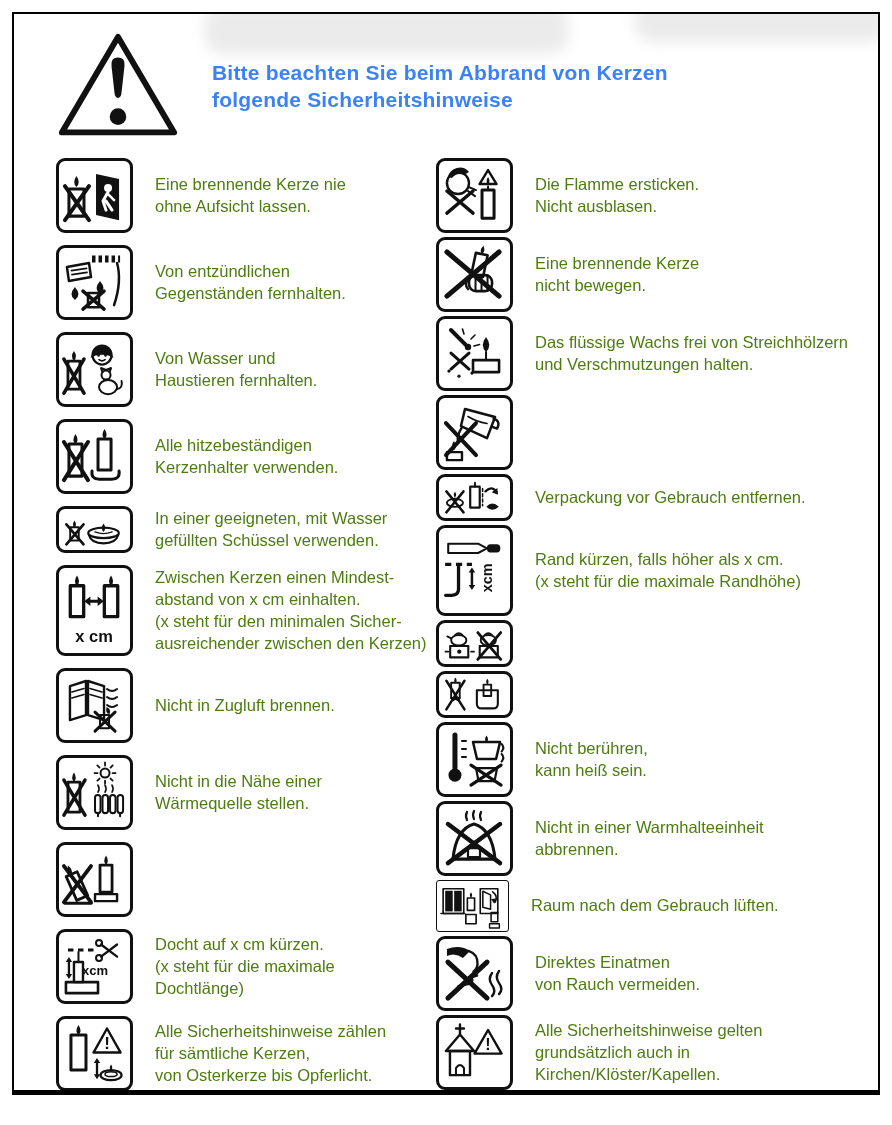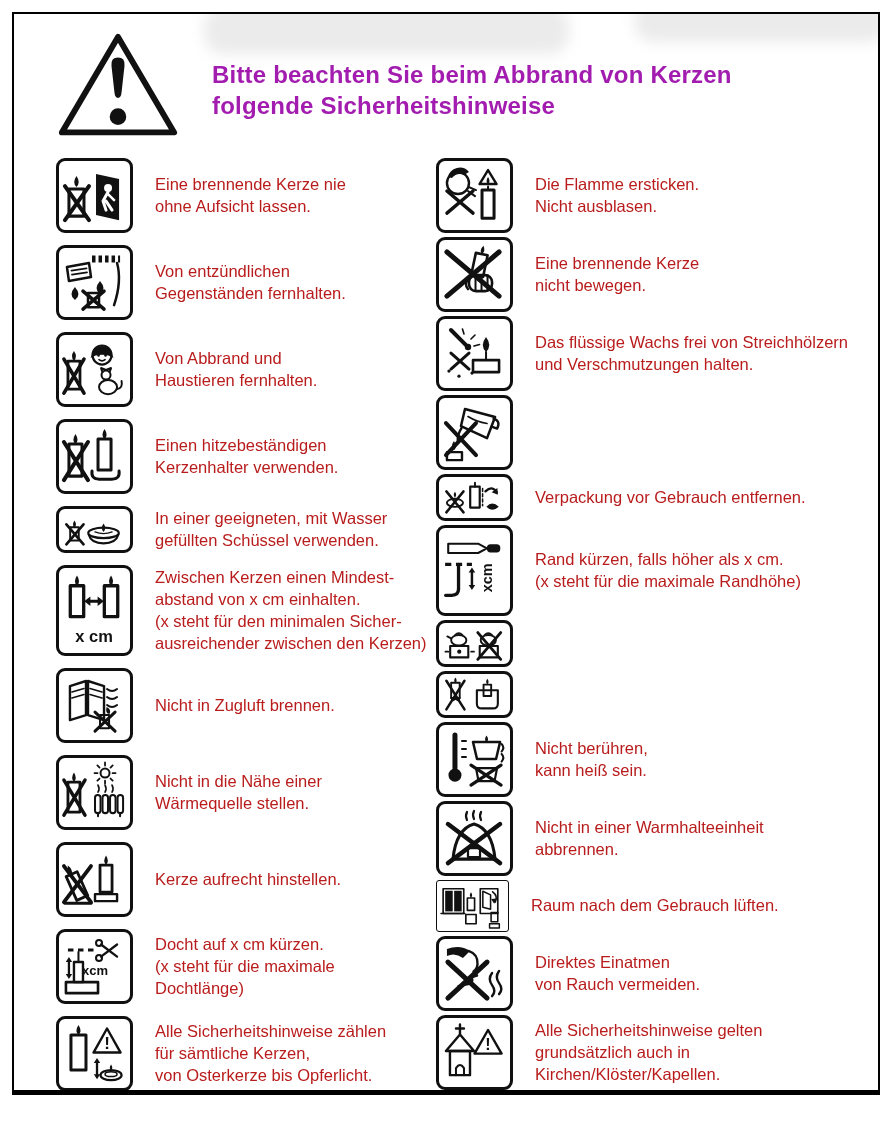--- a/index.html
+++ b/index.html
@@ -3,34 +3,34 @@
 <meta charset="utf-8">
 <style>
   html,body{margin:0;padding:0;}
   body{width:892px;height:1125px;background:#fff;font-family:"Liberation Sans",sans-serif;color:#262626;position:relative;overflow:hidden;}
   .page{position:absolute;left:12px;top:12px;width:864px;height:1076px;border:2px solid #000;border-bottom-width:5px;background:#fff;overflow:hidden;}
   .smudge{position:absolute;background:#ebebeb;filter:blur(7px);border-radius:20px;}
   .s1{left:190px;top:-8px;width:365px;height:48px;}
   .s2{left:620px;top:-14px;width:255px;height:42px;}
   .header{display:flex;align-items:flex-start;padding:16px 0 0 40px;position:relative;}
   .warn{width:128px;flex:0 0 128px;}
-  h1{font-size:24px;line-height:1.28;font-weight:700;color:#a21caf;margin:30px 0 0 30px;white-space:pre-line;letter-spacing:.2px;}
+  h1{font-size:21px;line-height:1.28;font-weight:700;color:#3b82f6;margin:30px 0 0 30px;white-space:pre-line;letter-spacing:.2px;}
   .cols{display:flex;padding:14px 8px 0 42px;}
   .col{display:flex;flex-direction:column;}
   .col-left{width:380px;flex:0 0 380px;}
   .col-right{flex:1;}
   .col-left .row{margin-bottom:12px;}
   .col-right .row{margin-bottom:4px;}
   .row{display:flex;align-items:center;}
   .tile{flex:0 0 71px;width:71px;height:69px;border:3.5px solid #101010;border-radius:9px;display:flex;align-items:center;justify-content:center;background:#fff;box-sizing:content-box;}
   .tile svg{width:93%;height:93%;display:block;}
   .tile.short{height:41px;}
   .tile.tall{height:85px;}
   .tile.thin{border-width:1.8px;border-radius:3px;height:50px;}
-  .txt{margin-left:22px;font-size:16.5px;line-height:1.33;white-space:pre-line;color:#b91c1c;}
+  .txt{margin-left:22px;font-size:16.5px;line-height:1.33;white-space:pre-line;color:#4d7c0f;}
 </style>
 </head>
 <body>
 
 <div class="page">
   <div class="smudge s1"></div>
   <div class="smudge s2"></div>
 
   <div class="header">
     <div class="warn">
@@ -93,37 +93,37 @@
                 <circle cx="36.5" cy="17.5" r="1.3" fill="#111" stroke="none"></circle>
                 <circle cx="43.5" cy="17.5" r="1.3" fill="#111" stroke="none"></circle>
                 <path d="M37 21.5 q3 2.5 6 0" stroke-width="1.6"></path>
                 <circle cx="44" cy="37" r="4.5" stroke-width="2"></circle>
                 <path d="M40.5 34 l-1.5 -4 l4.5 1.5 M47.5 34 l1.5 -4 l-4.5 1.5" stroke-width="2"></path>
                 <ellipse cx="46" cy="49" rx="9" ry="7" stroke-width="2"></ellipse>
                 <path d="M55 51 q6 -1 4.5 -8" stroke-width="2"></path>
               </g>
             </svg>
           </div>
-          <div class="txt">Von Abbrand und
+          <div class="txt">Von Wasser und
 Haustieren fernhalten.</div>
         </div>
         <div class="row">
           <div class="tile ">
             <svg viewBox="0 0 64 64">
               <g stroke="#111" fill="none" stroke-width="3" stroke-linecap="round" stroke-linejoin="round">
                 <rect x="7" y="19" width="13" height="32"></rect>
                 <path d="M13.5 9 q4 6 0 10.5 q-4 -4.5 0 -10.5Z" fill="#111" stroke="none"></path>
                 <path d="M2 17 L26 55 M26 17 L2 55" stroke-width="4"></path>
                 <rect x="36" y="14" width="13" height="31"></rect>
                 <path d="M42.5 4 q4 6 0 10.5 q-4 -4.5 0 -10.5Z" fill="#111" stroke="none"></path>
                 <path d="M30 46 q-1 8 7 8 h13 q8 0 7 -8"></path>
               </g>
             </svg>
           </div>
-          <div class="txt">Einen hitzebeständigen
+          <div class="txt">Alle hitzebeständigen
 Kerzenhalter verwenden.</div>
         </div>
         <div class="row">
           <div class="tile short">
             <svg viewBox="0 0 64 40">
               <g stroke="#111" fill="none" stroke-width="2.3" stroke-linecap="round" stroke-linejoin="round">
                 <rect x="7" y="17" width="9" height="14" stroke-width="2"></rect>
                 <path d="M11.5 10 q3 4.5 0 8 q-3 -3.5 0 -8Z" fill="#111" stroke="none"></path>
                 <path d="M3 14 L21 35 M21 14 L3 35" stroke-width="2.8"></path>
                 <ellipse cx="42" cy="23" rx="16" ry="5.5"></ellipse>
@@ -202,21 +202,20 @@
                   <path d="M15 15.5 q3.5 5.5 0 9.5 q-3.5 -4 0 -9.5Z" fill="#111" stroke="none"></path>
                 </g>
                 <path d="M3 55 h26" stroke-width="3"></path>
                 <path d="M2 18 L29 54 M29 18 L2 54" stroke-width="3.8"></path>
                 <rect x="38" y="17" width="12" height="27"></rect>
                 <path d="M44 7.5 q3.5 5.5 0 9.5 q-3.5 -4 0 -9.5Z" fill="#111" stroke="none"></path>
                 <rect x="33" y="46" width="22" height="7" stroke-width="2.4"></rect>
               </g>
             </svg>
           </div>
-          <div class="txt">Kerze aufrecht hinstellen.</div>
         </div>
         <div class="row">
           <div class="tile ">
             <svg viewBox="0 0 64 64">
               <g stroke="#111" fill="none" stroke-width="2.4" stroke-linecap="round" stroke-linejoin="round">
                 <path d="M6 15 H34" stroke-width="3" stroke-dasharray="5.5 4.5" stroke-linecap="butt"></path>
                 <path d="M39 9.5 L55 21.5 M39 21.5 L55 9.5" stroke-width="2.3"></path>
                 <circle cx="37" cy="8" r="3" stroke-width="2"></circle>
                 <circle cx="37" cy="23" r="3" stroke-width="2"></circle>
                 <path d="M7 26 V40" stroke-width="2.3"></path>

